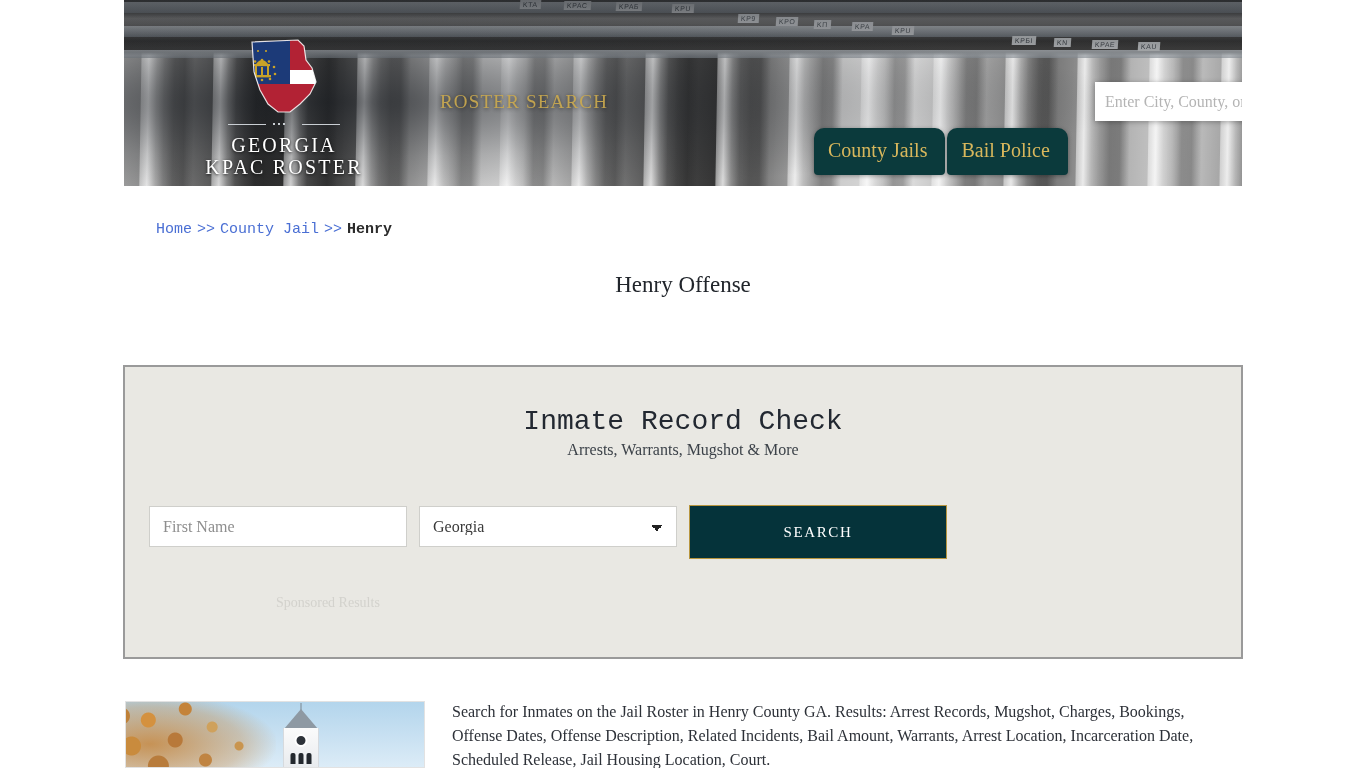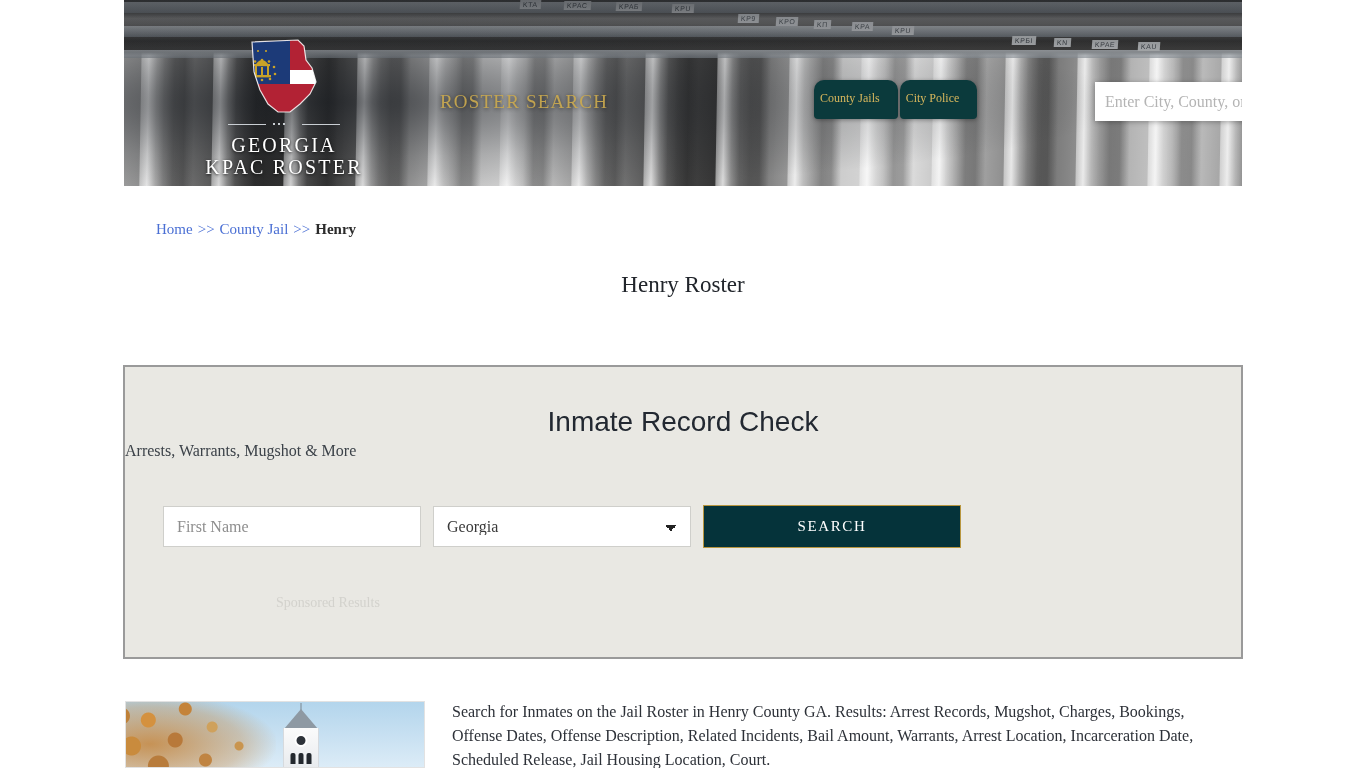--- a/index.html
+++ b/index.html
@@ -109,27 +109,28 @@
     z-index: 5;
     opacity: .92;
   }
 
   .nav-buttons {
     position: absolute; left: 690px; top: 80px; display: flex; gap: 2px; z-index: 6;
   }
   .nav-btn {
     background: #0b3a3c;
     color: #d8b75c;
-    font-size: 12px;
-    font-family: "Liberation Serif", serif;
-    padding: 11px 18px 13px 6px;
+    font-size: 20px;
+    font-family: "Liberation Serif", serif;
+    padding: 11px 18px 13px 14px;
     border-radius: 10px 10px 4px 4px;
     cursor: pointer;
     white-space: nowrap;
     box-shadow: 0 1px 4px rgba(0,0,0,.35);
+    margin-top: 48px;
   }
 
   .header-search {
     position: absolute; left: 971px; top: 82px;
     display: flex; align-items: stretch; z-index: 6;
     box-shadow: 0 1px 5px rgba(0,0,0,.3);
   }
   .header-search input {
     width: 218px; height: 39px;
     border: none; outline: none;
@@ -138,21 +139,21 @@
     font-family: "Liberation Serif", serif;
     color: #3a3a3a;
     padding: 0 10px;
   }
   .header-search input::placeholder { color: #b4b4b4; }
 
   
   .breadcrumb {
     position: absolute; left: 156px; top: 221px;
     font-size: 15px; color: #333;
-    font-family: Liberation Serif, serif;
+    font-family: Liberation Mono, monospace;
   }
   .breadcrumb a { color: #4a6fd4; text-decoration: none; cursor: pointer; }
   .breadcrumb .sep { color: #4a6fd4; margin: 0 5px; }
   .breadcrumb .current { color: #2b2b2b; font-weight: bold; }
 
   
   .page-title {
     position: absolute; left: 0; top: 272px; width: 1366px;
     text-align: center;
     font-size: 23px; color: #21252b;
@@ -162,29 +163,29 @@
   
   .record-panel {
     position: absolute; left: 123px; top: 365px;
     width: 1120px; height: 294px;
     background: #e9e8e3;
     border: 2px solid #9a9a9a;
   }
   .panel-title {
     text-align: center; margin-top: 39px;
     font-size: 28px; color: #222831;
-    font-family: Liberation Sans, sans-serif;
+    font-family: Liberation Mono, monospace;
   }
   .panel-subtitle {
-    text-align: left; margin-top: 4px;
+    text-align: center; margin-top: 4px;
     font-size: 16px; color: #3c4249;
     font-family: "Liberation Serif", serif;
   }
   .form-row {
-    position: absolute; left: 38px; top: 139px;
+    position: absolute; left: 24px; top: 139px;
     display: flex; align-items: flex-start; gap: 12px;
   }
   .fld {
     height: 41px;
     border: 1px solid #cfcfcb;
     background: #ffffff;
     font-size: 16px;
     font-family: "Liberation Serif", serif;
     color: #4a4a4a;
     padding: 0 13px;
@@ -204,21 +205,21 @@
     outline: none;
     -webkit-appearance: none; appearance: none;
     background-image:
       linear-gradient(45deg, transparent 50%, #222 50%),
       linear-gradient(135deg, #222 50%, transparent 50%);
     background-position: calc(100% - 19px) 18px, calc(100% - 13px) 18px;
     background-size: 6px 6px, 6px 6px;
     background-repeat: no-repeat;
   }
   .search-btn {
-    width: 258px; height: 43px;
+    width: 258px; height: 54px;
     margin-top: -1px;
     background: #05333a;
     border: 1px solid #b8963f;
     color: #ffffff;
     font-size: 15px;
     letter-spacing: 1.6px;
     font-family: "Liberation Serif", serif;
     cursor: pointer;
   }
   .sponsored {
@@ -364,34 +365,34 @@
         </span>
     </div>
     <div class="logo-text-1">GEORGIA</div>
     <div class="logo-text-2">KPAC ROSTER</div>
   </div>
 
   <div class="roster-search-word">ROSTER SEARCH</div>
 
   <div class="nav-buttons">
     <div class="nav-btn">County Jails</div>
-    <div class="nav-btn">City Police</div>
+    <div class="nav-btn">Bail Police</div>
   </div>
 
   <div class="header-search">
     <input type="text" placeholder="Enter City, County, or Facility" style="">
 
   </div>
 </div>
 
 <div class="breadcrumb">
   <a>Home</a><span class="sep">&gt;&gt;</span><a>County Jail</a><span class="sep">&gt;&gt;</span><span class="current">Henry</span>
 </div>
 
-<div class="page-title">Henry Roster</div>
+<div class="page-title">Henry Offense</div>
 
 <div class="record-panel">
   <div class="panel-title">Inmate Record Check</div>
   <div class="panel-subtitle">Arrests, Warrants, Mugshot &amp; More</div>
 
   <div class="form-row">
     <input id="first-name" class="fld" type="text" placeholder="First Name" style="">
     <select class="sel">
       <option>Georgia</option>
     </select>

